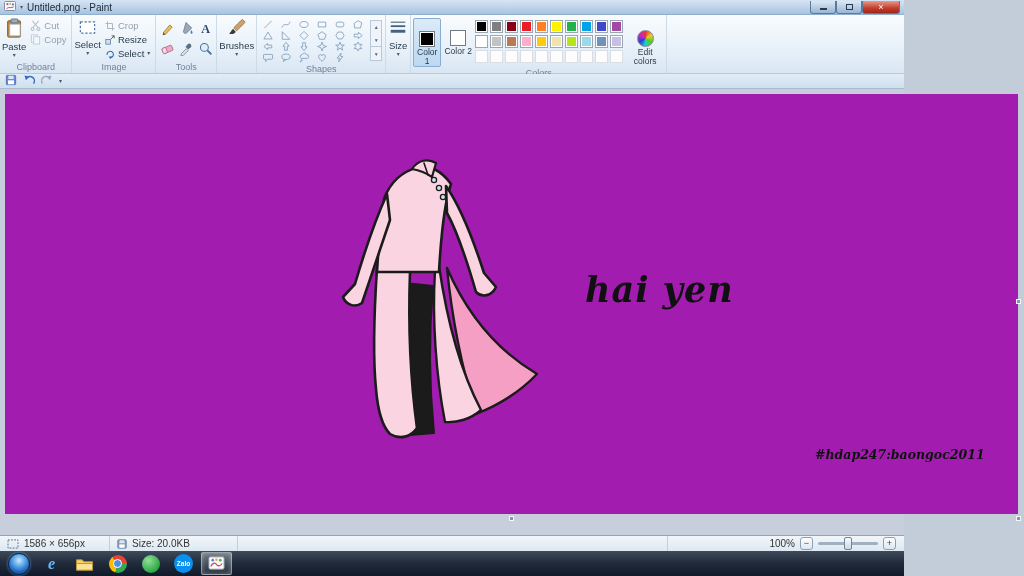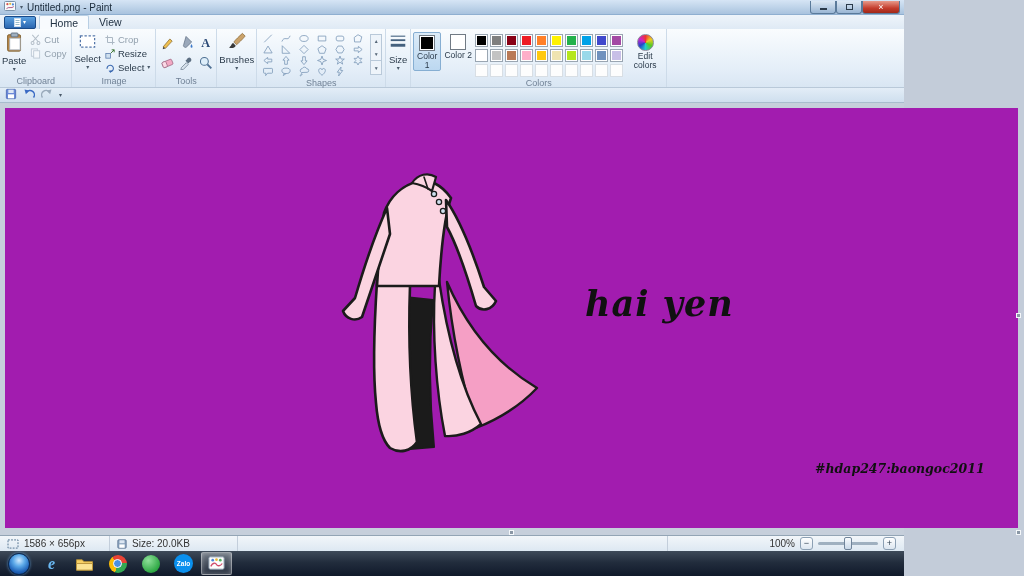--- a/index.html
+++ b/index.html
@@ -40,21 +40,21 @@
   .smallbtn.disabled svg { opacity:.45; }
   .tools-grid { display:grid; grid-template-columns:repeat(3,18px); grid-auto-rows:19px; gap:1px; padding-top:2px; }
   .toolbtn { display:flex; align-items:center; justify-content:center; border-radius:2px; }
   .shapes-grid { display:grid; grid-template-columns:repeat(6,18px); grid-auto-rows:11px; padding-top:2px; }
   .shape-cell { display:flex; align-items:center; justify-content:center; }
   .shapes-scroll { width:12px; display:flex; flex-direction:column; margin:3px 1px 2px 2px; border:1px solid #b9c9d9; background:#eef4fa; }
   .scroll-btn { flex:1; font-size:5px; color:#567; display:flex; align-items:center; justify-content:center; }
   .of-col { display:flex; flex-direction:column; gap:2px; padding-top:4px; }
   .of-btn { display:flex; align-items:center; gap:3px; height:13px; padding:0 3px; font-size:9.5px; color:#2a3a4a; white-space:nowrap; }
   .colors-body { display:flex; align-items:flex-start; gap:3px; padding-top:1px; }
-  .colorbox { width:28px; display:flex; flex-direction:column; align-items:center; padding-top:2px; gap:1px; border-radius:2px;
+  .colorbox { width:28px; display:flex; flex-direction:column; align-items:center; padding-top:12px; gap:1px; border-radius:2px;
     font-size:8.5px; color:#2a3a4a; text-align:center; line-height:9px; }
   .colorbox.selected { background:linear-gradient(#dcebf8,#bcd8f0); border:1px solid #86aed2; }
   .swatch-lg { width:16px; height:16px; border:1px solid #707a84; box-shadow:inset 0 0 0 1px #fff; }
   .palette { display:grid; grid-template-columns:repeat(10,13px); grid-auto-rows:13px; gap:2px; padding-top:2px; }
   .swatch { width:13px; height:13px; border:1px solid #9aa6b2; box-shadow:inset 0 0 0 1px #fff; }
   .swatch.empty { background:#fdfdfd; border:1px solid #d8dee4; box-shadow:none; }
   .colorwheel { width:17px; height:17px; border-radius:50%; border:1px solid #889;
     background:conic-gradient(#e33,#ec2,#5c2,#2cc,#24c,#c2c,#e33); }
 
   
@@ -125,33 +125,20 @@
         </div>
       <div class="winbtn">
           <span class="glyph-max"></span>
         </div>
       <div class="winbtn close">
           <span>×</span>
         </div>
     </div>
   </div>
 
-  <div class="tabrow">
-    <div class="appmenu-btn">
-      <svg width="7" height="9" viewBox="0 0 7 9">
-          <rect x="0.5" y="0.5" width="6" height="8" fill="#fff" stroke="#cde"></rect>
-          <line x1="1.5" y1="2.5" x2="5.5" y2="2.5" stroke="#9bc"></line>
-          <line x1="1.5" y1="4.5" x2="5.5" y2="4.5" stroke="#9bc"></line>
-          <line x1="1.5" y1="6.5" x2="5.5" y2="6.5" stroke="#9bc"></line>
-        </svg>
-      <span class="arrow" style="color:#fff">▾</span>
-    </div>
-    <div class="tab active">Home</div>
-    <div class="tab">View</div>
-  </div>
 
   <div class="ribbon">
 
     <div class="rgroup">
       <div class="rgroup-body">
         <div class="bigbtn">
           <span>
             <svg width="19" height="21" viewBox="0 0 22 24">
                 <rect x="3" y="3" width="15" height="19" rx="1.5" fill="#b8874a" stroke="#7a5a28"></rect>
                 <rect x="7" y="1" width="8" height="4.5" rx="1" fill="#9fb0c0" stroke="#5a6a7a"></rect>

